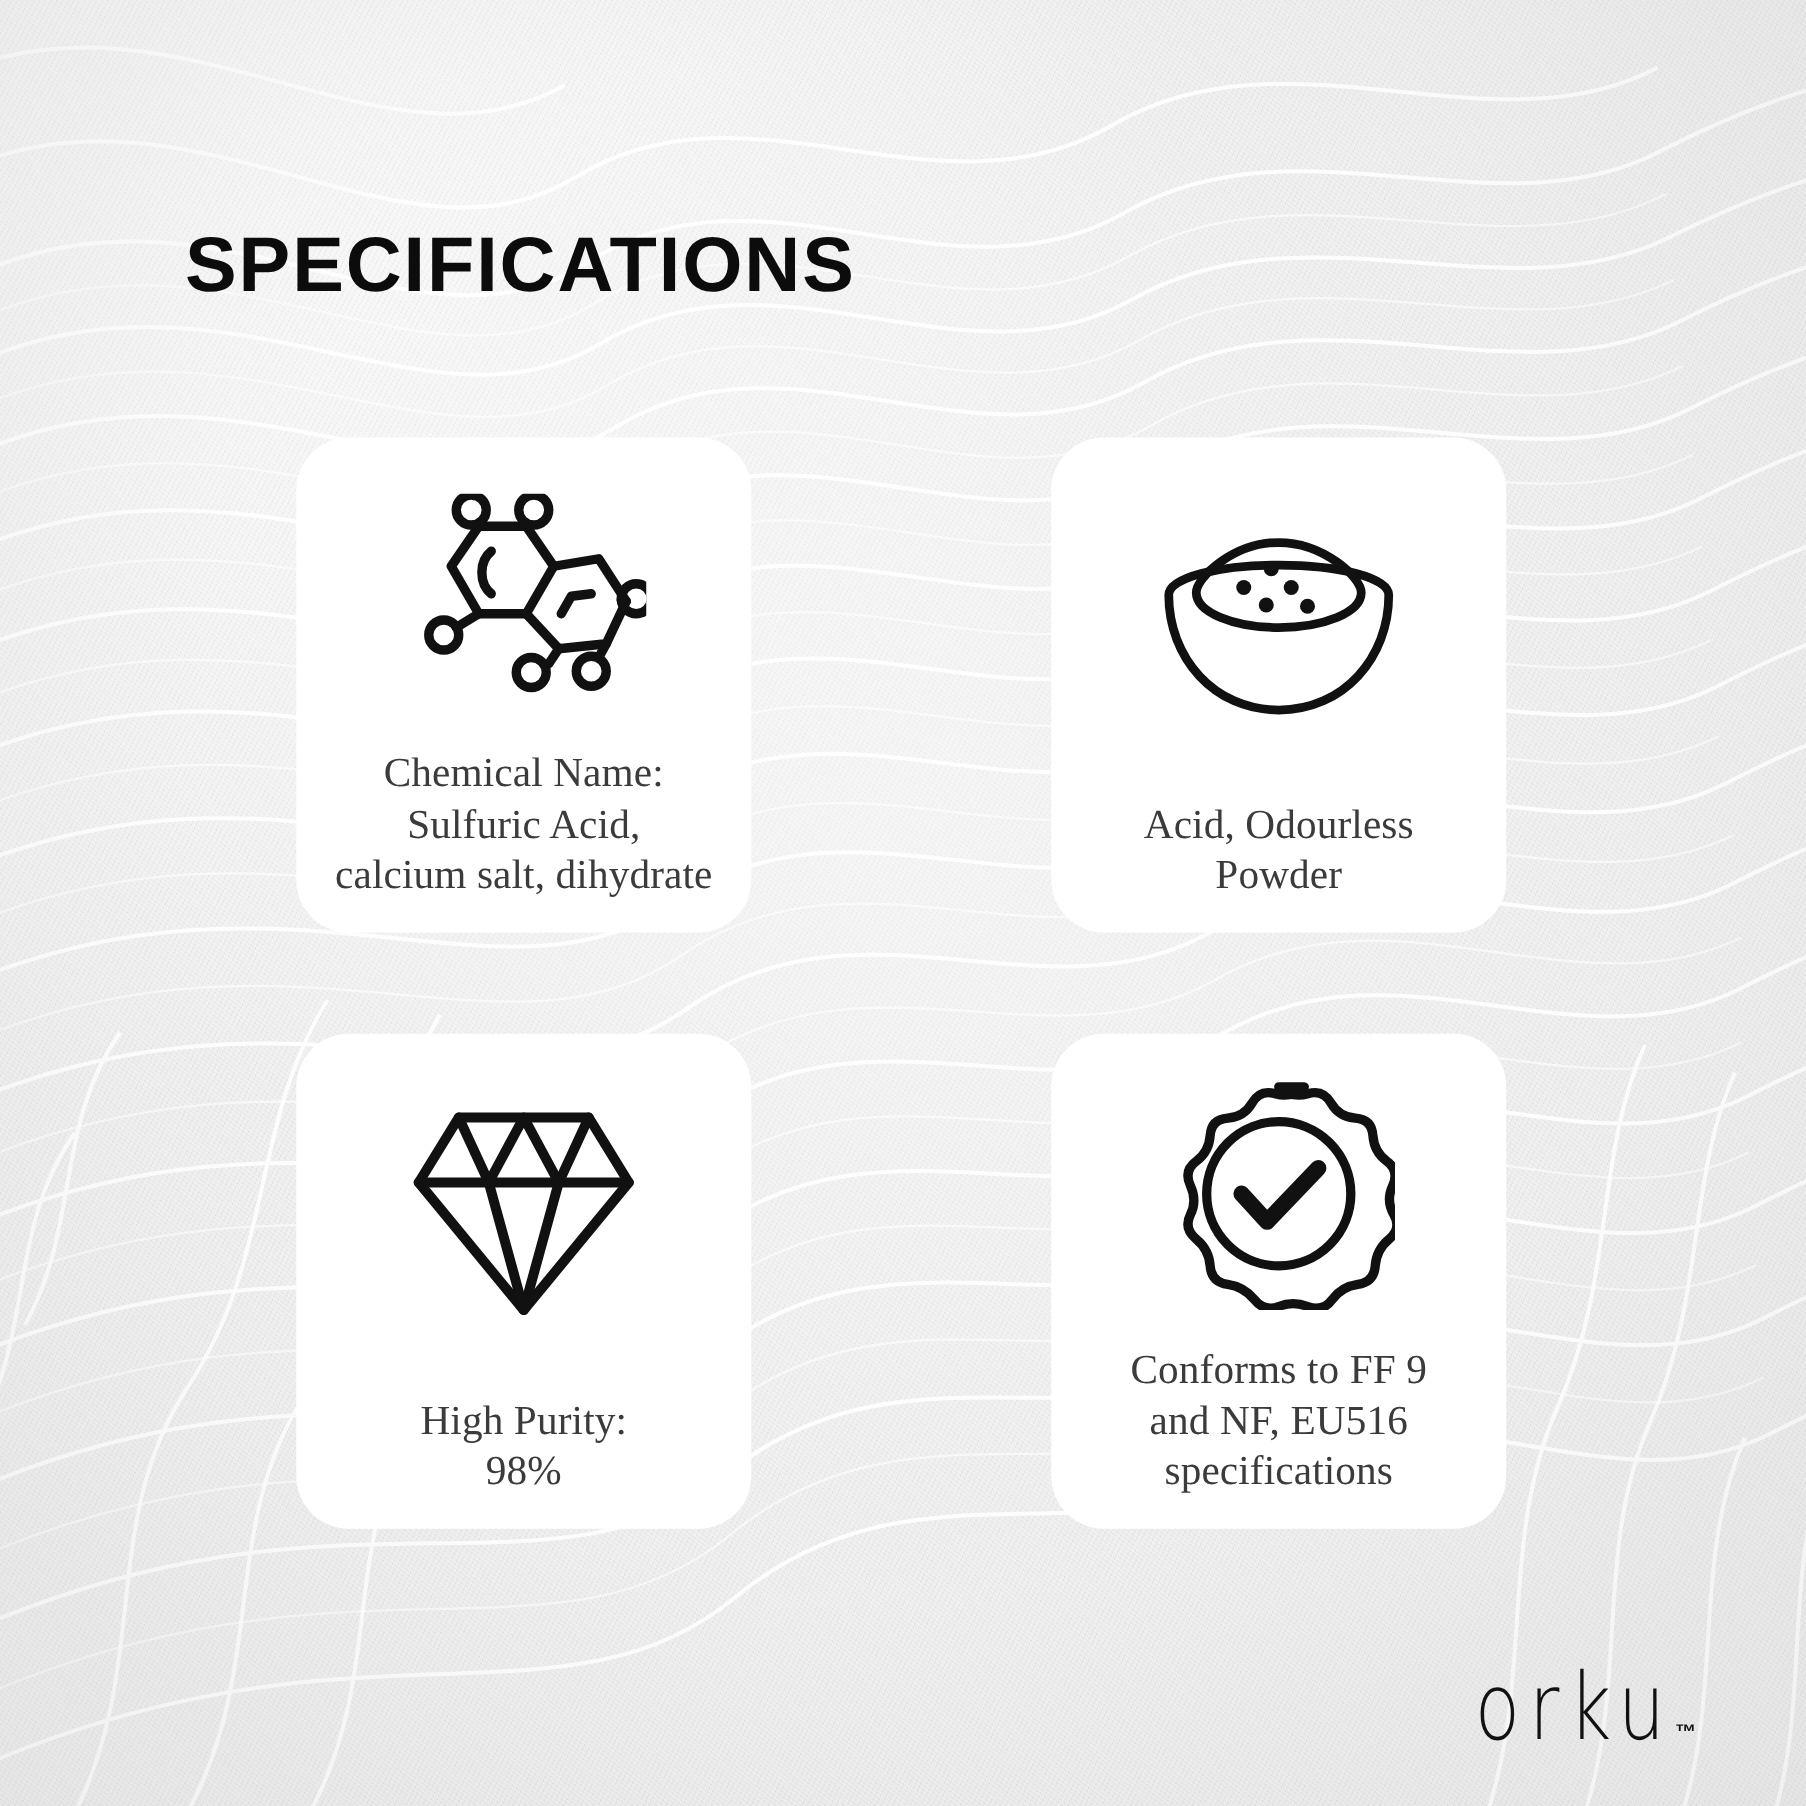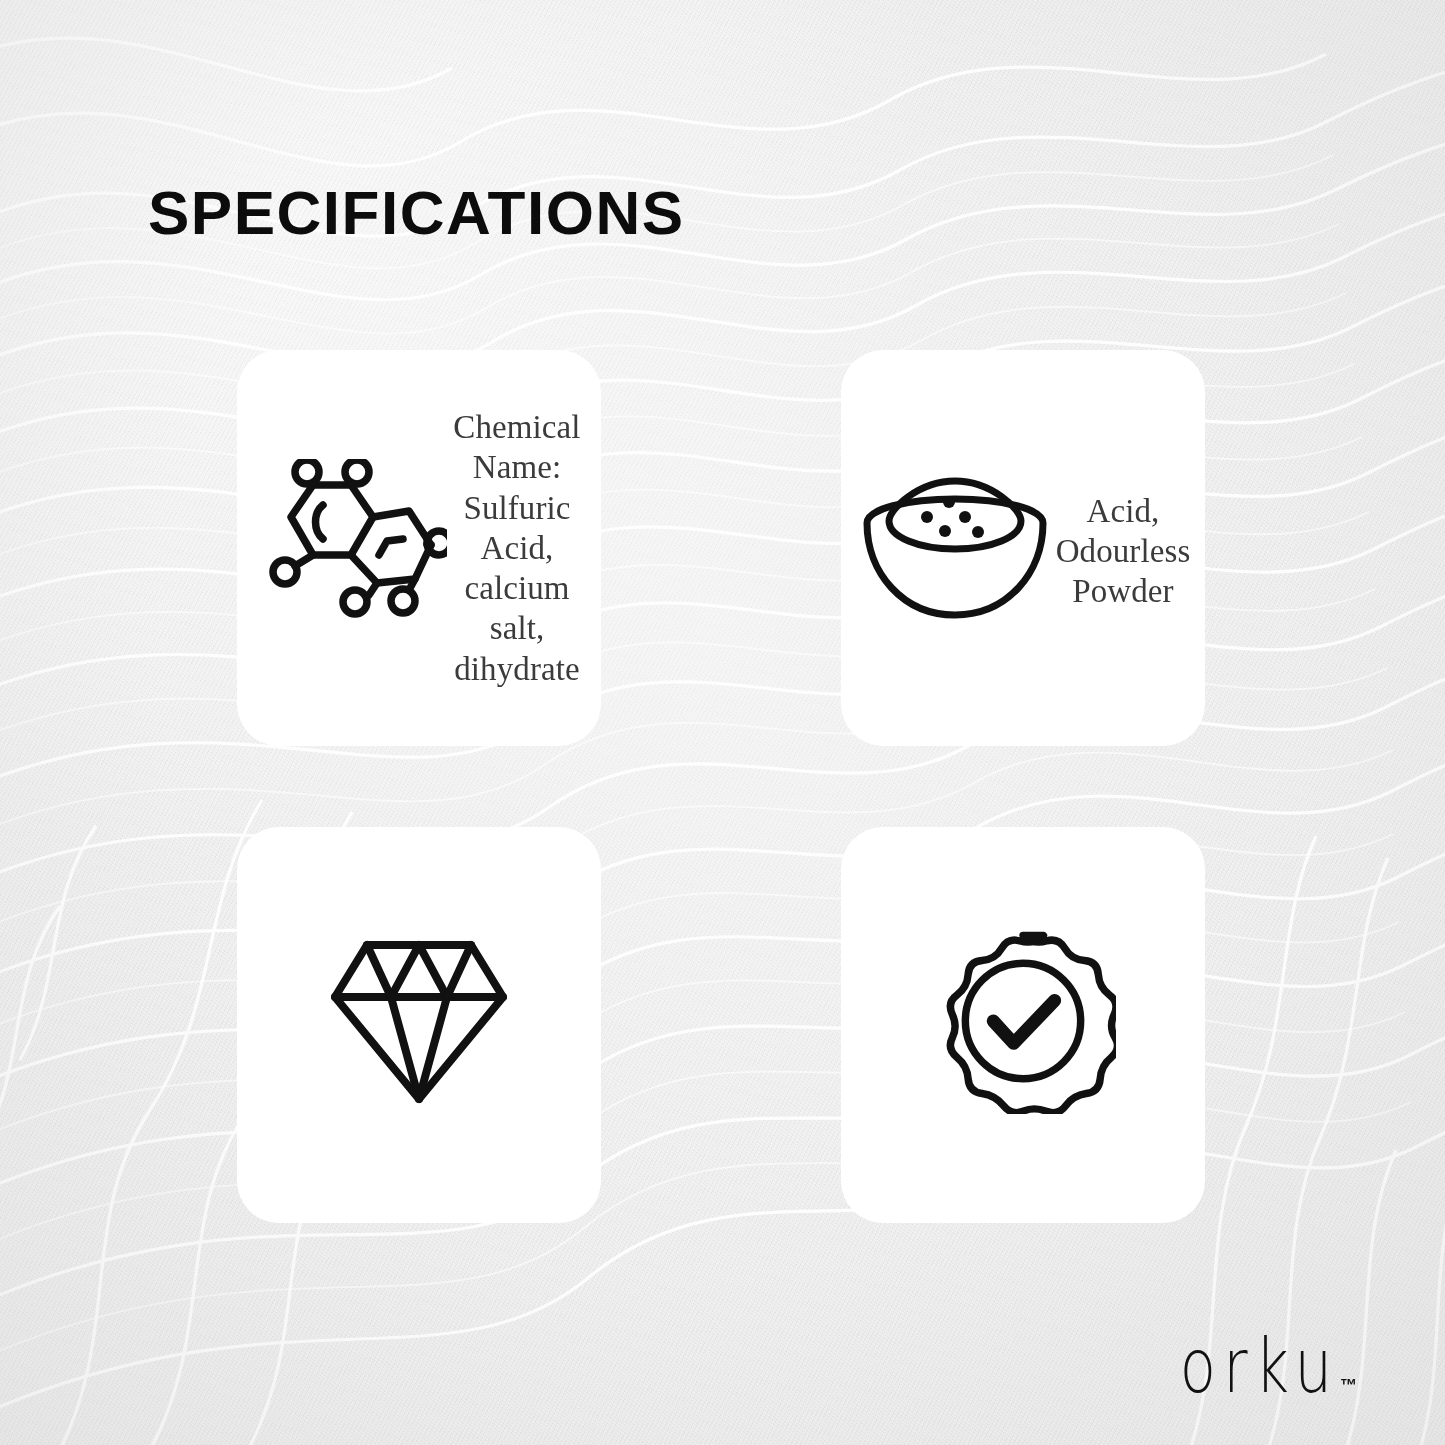--- a/index.html
+++ b/index.html
@@ -73,21 +73,21 @@
     grid-template-rows: 396px 396px;
     column-gap: 240px;
     row-gap: 81px;
   }
 
   .card {
     background: #ffffff;
     border-radius: 42px;
     position: relative;
     display: flex;
-    flex-direction: row;
+    flex-direction: column;
     align-items: center;
     box-sizing: border-box;
     padding: 18px 14px 26px;
   }
 
   .card-icon {
     height: 232px;
     display: flex;
     align-items: center;
     justify-content: center;
@@ -265,36 +265,41 @@
         <svg width="180" height="172" viewBox="0 0 180 172" aria-hidden="true">
           <g fill="none" stroke="#111111" stroke-width="8" stroke-linecap="round" stroke-linejoin="round">
             <path d="M38,10 L142,10 L174,62 L90,164 L6,62 Z"></path>
             <path d="M6,62 L174,62"></path>
             <path d="M38,10 L62,62 L90,164"></path>
             <path d="M142,10 L118,62 L90,164"></path>
             <path d="M62,62 L90,10 L118,62"></path>
           </g>
         </svg>
       </div>
+      <div class="card-label">High Purity:
+98%</div>
     </div>
 
     <div class="card c4">
       <div class="card-icon">
         <svg width="186" height="186" viewBox="0 0 200 200" aria-hidden="true">
           <g fill="none" stroke="#111111" stroke-width="8" stroke-linecap="round" stroke-linejoin="round">
 
             <path d="M100,8
                      q11,10 25,6 q13,-4 20,8 q7,12 21,13 q14,1 15,15 q1,14 12,22 q11,8 5,21 q-6,13 1,25 q7,12 -4,21 q-11,9 -12,23 q-1,14 -15,16 q-14,2 -22,13 q-8,11 -21,6 q-13,-5 -25,0 q-12,5 -21,-6 q-9,-11 -23,-13 q-14,-2 -15,-16 q-1,-14 -12,-23 q-11,-9 -5,-21 q6,-12 0,-25 q-6,-13 5,-21 q11,-8 12,-22 q1,-14 15,-15 q14,-1 21,-13 q7,-12 20,-8 q14,4 25,-6 Z"></path>
 
             <circle cx="100" cy="100" r="62"></circle>
 
             <path d="M68,100 L90,124 L134,78" stroke-width="14"></path>
           </g>
         </svg>
       </div>
+      <div class="card-label">Conforms to FF 9
+and NF, EU516
+specifications</div>
     </div>
 
   </div>
 
   <div id="brand-logo">
     <span id="brand-wordmark">orku</span>
     <span id="brand-tm">™</span>
   </div>
 
 </div>

